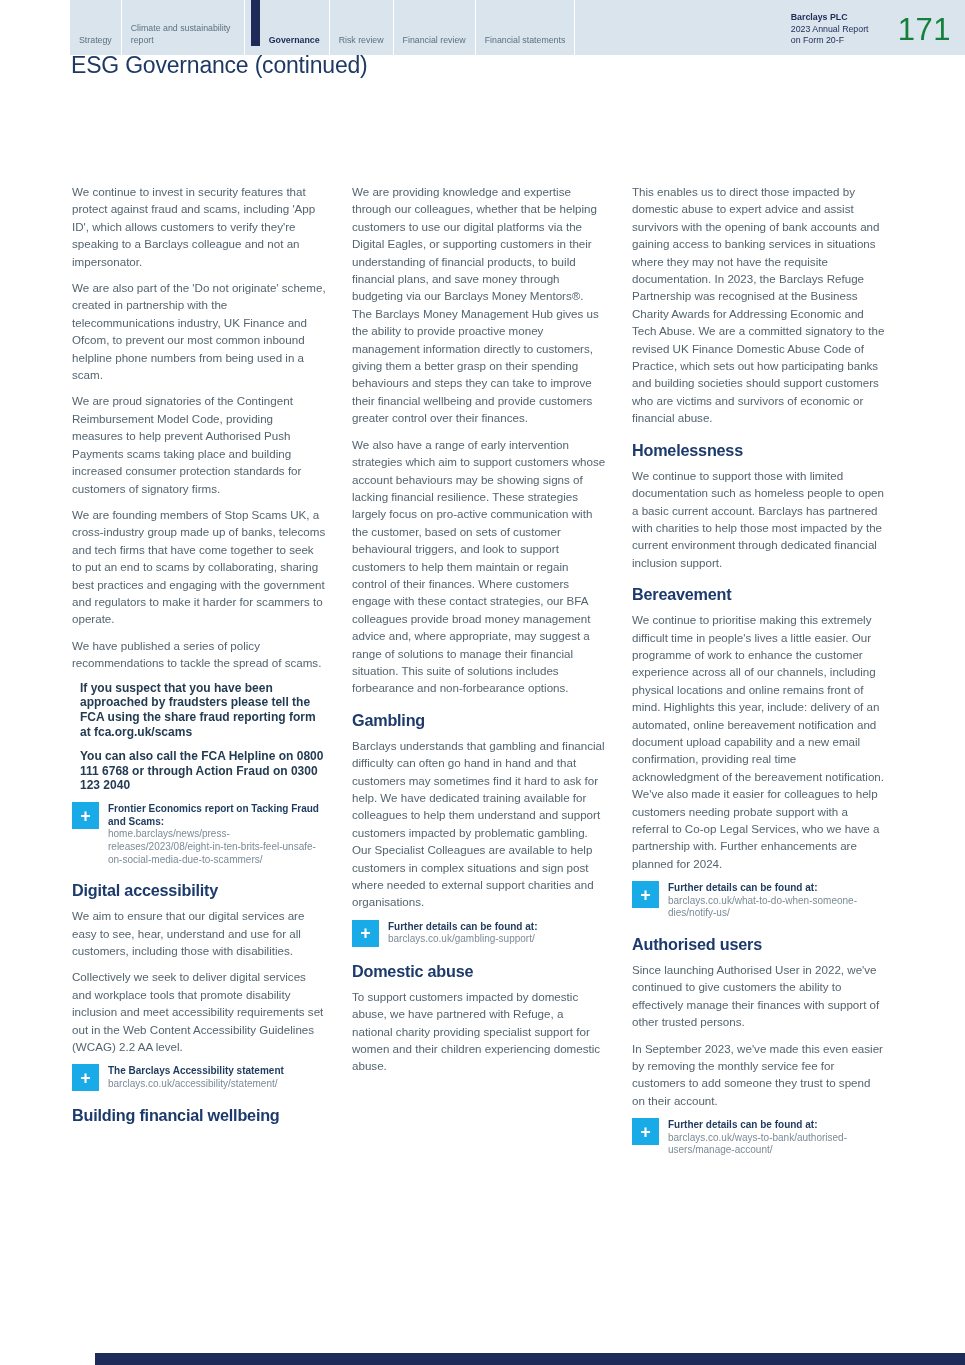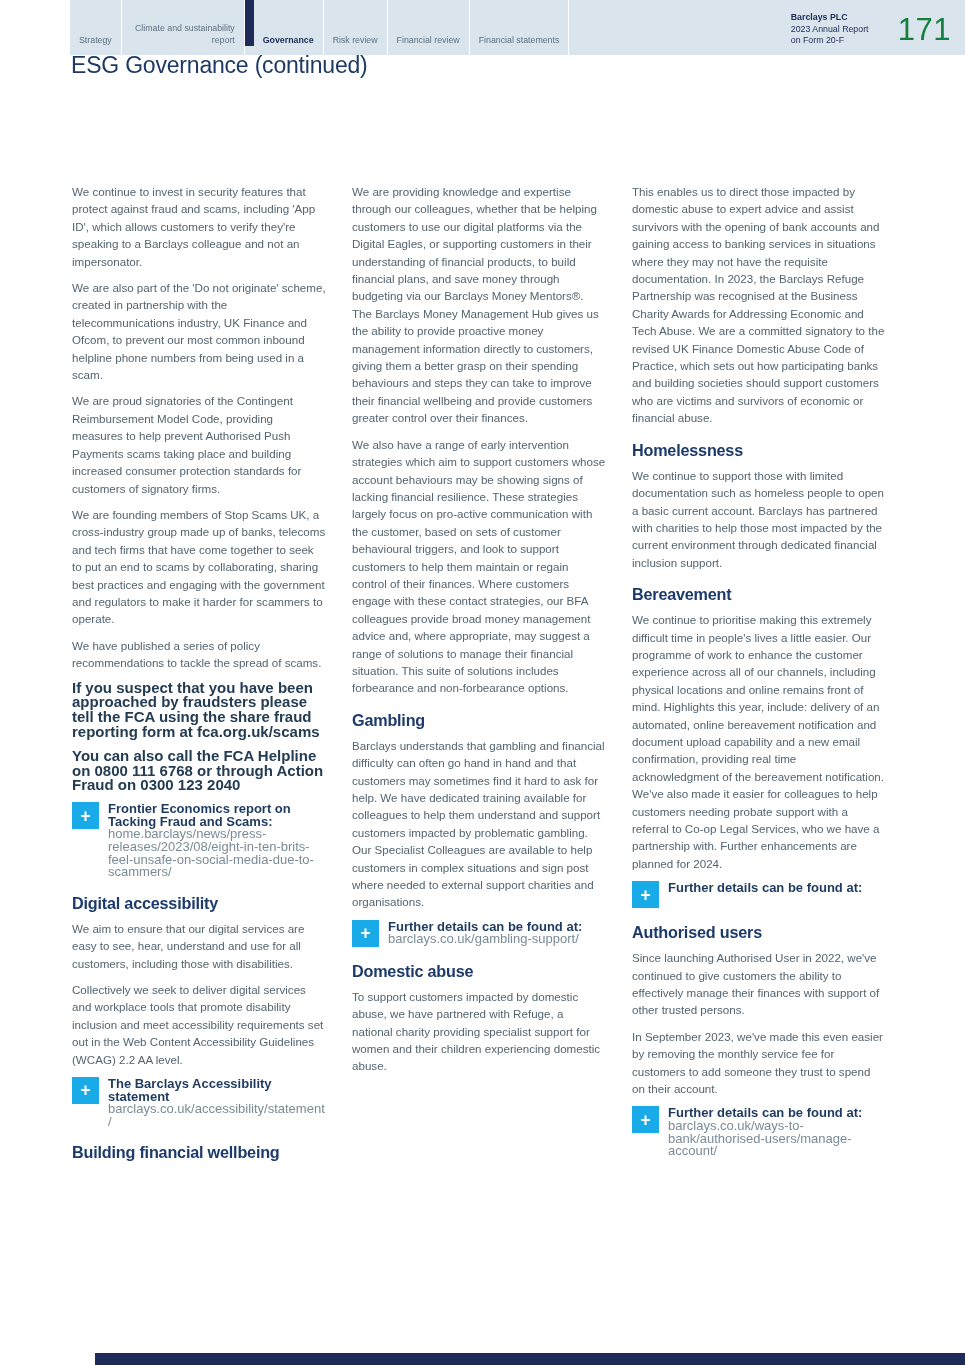--- a/index.html
+++ b/index.html
@@ -11,25 +11,24 @@
   
   .header{
     position:absolute;left:70px;top:0;right:0;height:55px;
     background:#d9e4ec;display:flex;align-items:stretch;
   }
   .tab{
     display:flex;align-items:flex-end;
     padding:0 9px 9px 9px;font-size:8.8px;line-height:1.3;
     color:#5d7081;border-left:1px solid #ffffff;cursor:default;
     box-sizing:border-box;
-    text-align:right;
   }
   .tab:first-child{border-left:none;}
   .tab .lbl{max-width:104px;}
-  .tab.active{font-weight:bold;color:#1e2b58;padding-left:0;}
+  .tab.active{font-weight:bold;color:#1e2b58;padding-left:6px;}
   .active-bar{
     width:9px;align-self:stretch;background:#1e2b58;margin-right:9px;flex:none;
   }
   .tab-spacer{flex:1;border-left:1px solid #ffffff;}
   .header-meta{
     display:flex;align-items:flex-start;padding-top:12px;flex:none;
   }
   .brand{
     font-size:8.8px;line-height:1.32;color:#1e2b58;text-align:left;width:95px;
   }
@@ -48,33 +47,33 @@
     position:absolute;top:183px;width:254px;
     font-size:11.6px;line-height:17.4px;color:#54646f;
   }
   #col-0{left:72px;} #col-1{left:352px;} #col-2{left:632px;}
   .col p{margin:0 0 9px 0;}
   .col h3{
     margin:13px 0 7px 0;font-size:16.2px;line-height:20px;
     color:#1c3a6b;font-weight:700;letter-spacing:-0.2px;
   }
   .note{
-    font-weight:700;color:#243c52;font-size:15px;line-height:14.8px;
-    margin:2px 0 9px 0;
+    font-weight:700;color:#243c52;font-size:12px;line-height:14.8px;
+    margin:2px 0 9px 8px;
   }
   .link-row{
     display:flex;align-items:flex-start;margin:7px 0 14px 0;
   }
   .plus-icon{
     width:27px;height:27px;background:#19aae8;color:#ffffff;flex:none;
     display:flex;align-items:center;justify-content:center;
     font-size:18px;font-weight:700;line-height:1;margin-right:9px;
     cursor:pointer;
   }
-  .link-text{font-size:13px;line-height:12.6px;padding-top:1px;}
+  .link-text{font-size:10px;line-height:12.6px;padding-top:1px;}
   .link-label{font-weight:700;color:#1e3a5f;}
   .link-url{color:#7b8b96;word-break:break-word;}
   
   .footer-bar{
     position:absolute;left:95px;right:0;bottom:0;height:12px;background:#1e2b58;
   }
 </style>
 </head>
 <body>
 
@@ -158,20 +157,21 @@
 <div class="col" id="col-2">
     <p>This enables us to direct those impacted by domestic abuse to expert advice and assist survivors with the opening of bank accounts and gaining access to banking services in situations where they may not have the requisite documentation. In 2023, the Barclays Refuge Partnership was recognised at the Business Charity Awards for Addressing Economic and Tech Abuse. We are a committed signatory to the revised UK Finance Domestic Abuse Code of Practice, which sets out how participating banks and building societies should support customers who are victims and survivors of economic or financial abuse.</p>
     <h3>Homelessness</h3>
     <p>We continue to support those with limited documentation such as homeless people to open a basic current account. Barclays has partnered with charities to help those most impacted by the current environment through dedicated financial inclusion support.</p>
     <h3>Bereavement</h3>
     <p>We continue to prioritise making this extremely difficult time in people's lives a little easier. Our programme of work to enhance the customer experience across all of our channels, including physical locations and online remains front of mind. Highlights this year, include: delivery of an automated, online bereavement notification and document upload capability and a new email confirmation, providing real time acknowledgment of the bereavement notification. We've also made it easier for colleagues to help customers needing probate support with a referral to Co-op Legal Services, who we have a partnership with. Further enhancements are planned for 2024.</p>
     <div class="link-row">
       <div class="plus-icon">+</div>
       <div class="link-text">
         <div class="link-label">Further details can be found at:</div>
+        <div class="link-url">barclays.co.uk/what-to-do-when-someone-dies/notify-us/</div>
       </div>
     </div>
     <h3>Authorised users</h3>
     <p>Since launching Authorised User in 2022, we've continued to give customers the ability to effectively manage their finances with support of other trusted persons.</p>
     <p>In September 2023, we've made this even easier by removing the monthly service fee for customers to add someone they trust to spend on their account.</p>
     <div class="link-row">
       <div class="plus-icon">+</div>
       <div class="link-text">
         <div class="link-label">Further details can be found at:</div>
         <div class="link-url">barclays.co.uk/ways-to-bank/authorised-users/manage-account/</div>

